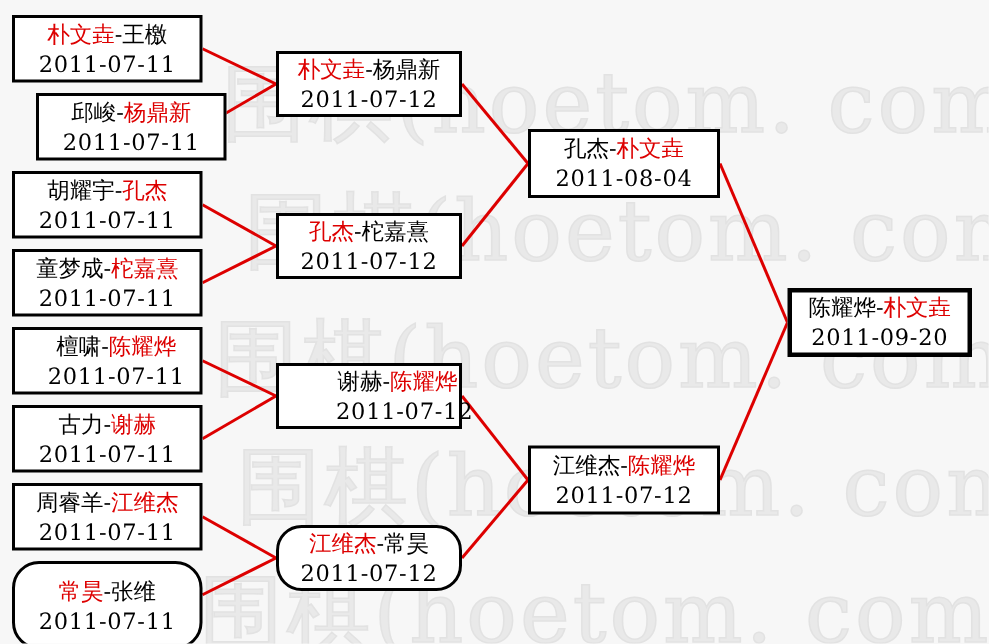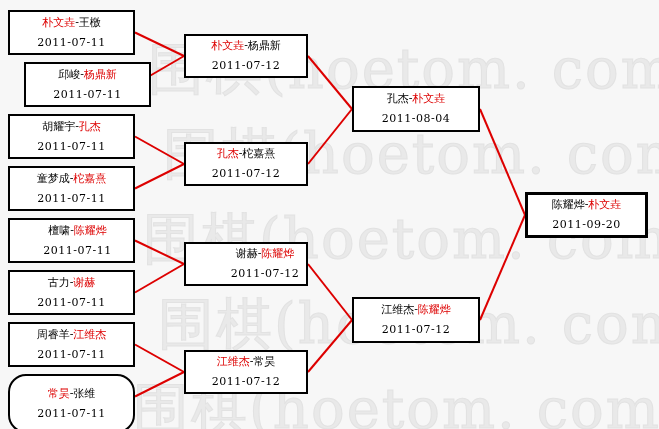--- a/index.html
+++ b/index.html
@@ -37,21 +37,21 @@
     position: absolute;
     box-sizing: border-box;
     background: #ffffff;
     border: 2px solid #000000;
     z-index: 2;
     text-align: center;
     display: flex;
     flex-direction: column;
     justify-content: center;
     line-height: 20px;
-    font-size: 11px;
+    font-size: 15px;
     color: #000000;
   }
   .match-box.final {
     border-width: 3px;
   }
   .players-line { white-space: nowrap; }
   .date-line { white-space: nowrap; letter-spacing: 0.5px; }
   .winner-name { }
   .loser-name { color: #000000; }
 </style>
@@ -120,21 +120,21 @@
         <div class="date-line">2011-07-12</div>
       </div>
       <div class="match-box" style="left: 184px; top: 142px; width: 124px; height: 44px;">
         <div class="players-line"><span class="winner-name" style="color: rgb(221, 0, 0);">孔杰</span><span>-</span><span class="loser-name" style="color: rgb(0, 0, 0);">柁嘉熹</span></div>
         <div class="date-line">2011-07-12</div>
       </div>
       <div class="match-box" style="left: 184px; top: 242px; width: 124px; height: 44px; padding-left: 38px;">
         <div class="players-line"><span class="loser-name" style="color: rgb(0, 0, 0);">谢赫</span><span>-</span><span class="winner-name" style="color: rgb(221, 0, 0);">陈耀烨</span></div>
         <div class="date-line">2011-07-12</div>
       </div>
-      <div class="match-box" style="left: 184px; top: 350px; width: 124px; height: 44px;">
+      <div class="match-box" style="left: 184px; top: 350px; width: 124px; height: 44px; border-radius: 17px;">
         <div class="players-line"><span class="winner-name" style="color: rgb(221, 0, 0);">江维杰</span><span>-</span><span class="loser-name" style="color: rgb(0, 0, 0);">常昊</span></div>
         <div class="date-line">2011-07-12</div>
       </div>
       <div class="match-box" style="left: 352px; top: 86px; width: 128px; height: 46px;">
         <div class="players-line"><span class="loser-name" style="color: rgb(0, 0, 0);">孔杰</span><span>-</span><span class="winner-name" style="color: rgb(221, 0, 0);">朴文垚</span></div>
         <div class="date-line">2011-08-04</div>
       </div>
       <div class="match-box" style="left: 352px; top: 297px; width: 128px; height: 46px;">
         <div class="players-line"><span class="loser-name" style="color: rgb(0, 0, 0);">江维杰</span><span>-</span><span class="winner-name" style="color: rgb(221, 0, 0);">陈耀烨</span></div>
         <div class="date-line">2011-07-12</div>

